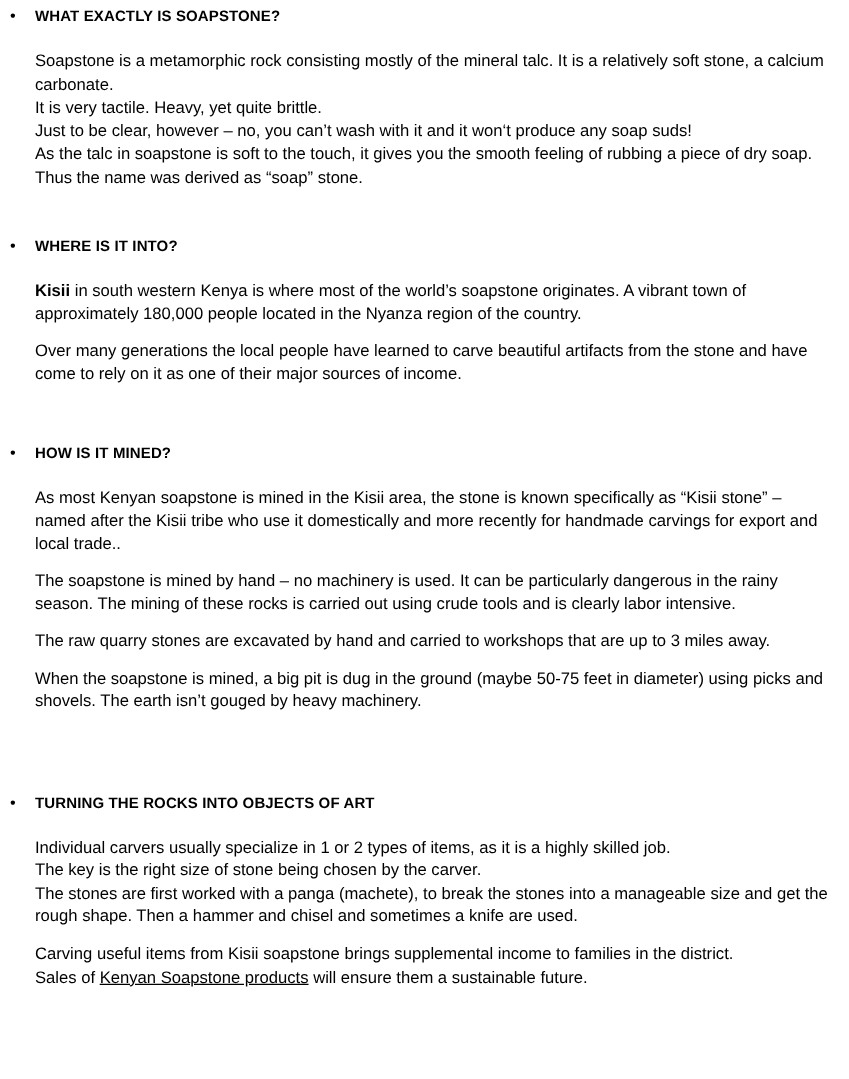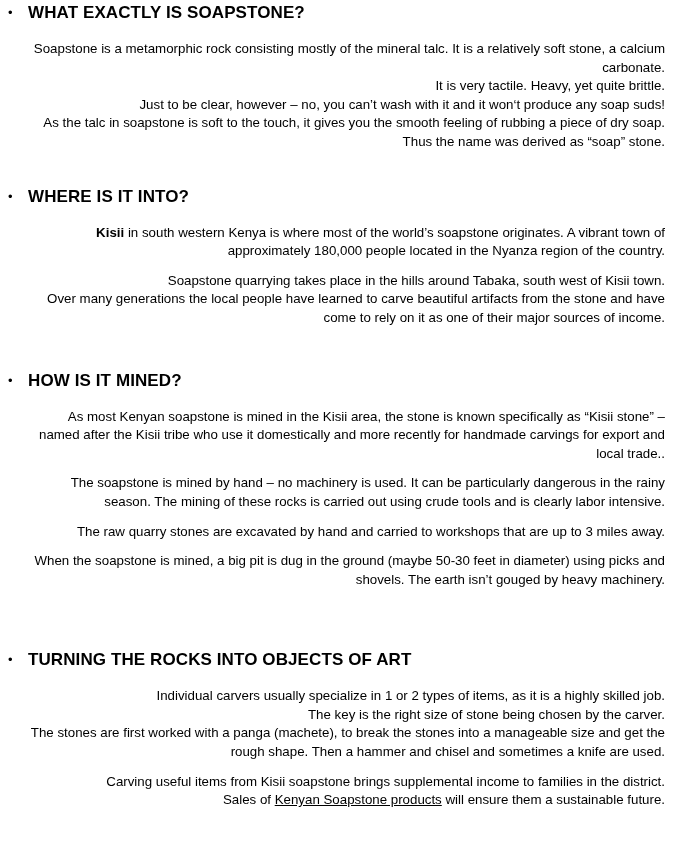--- a/index.html
+++ b/index.html
@@ -31,31 +31,30 @@
   }
   .bullet {
     width: 20px;
     flex: 0 0 20px;
     font-size: 13px;
     line-height: 18px;
     text-align: left;
     color: #000;
   }
   .heading-text {
-    font-size: 17px;
+    font-size: 12px;
     font-weight: bold;
     line-height: 18px;
     letter-spacing: 0.1px;
   }
   .body-block {
     margin-left: 28px;
     margin-right: 14px;
     font-size: 13.3px;
     line-height: 18.6px;
-    text-align: right;
   }
   .body-block p {
     margin: 0;
   }
   .gap-sm { height: 11px; }
   .gap-md { height: 18px; }
   .gap-xl { height: 36px; }
   .gap-xxl { height: 44px; }
   b, .b { font-weight: bold; }
   .underline { text-decoration: underline; }
@@ -86,41 +85,40 @@
 
   <div class="section">
     <div class="heading-row">
       <span class="bullet">•</span>
       <span class="heading-text">WHERE IS IT INTO?</span>
     </div>
     <div class="gap-md"></div>
     <div class="body-block">
       <p><span class="b">Kisii</span><span> in south western Kenya is where most of the world’s soapstone originates. A vibrant town of approximately 180,000 people located in the Nyanza region of the country.</span></p>
       <div class="gap-sm"></div>
-      <p>Soapstone quarrying takes place in the hills around Tabaka, south west of Kisii town.</p>
       <p>Over many generations the local people have learned to carve beautiful artifacts from the stone and have come to rely on it as one of their major sources of income.</p>
     </div>
   </div>
 
   <div class="gap-xxl"></div>
 
   <div class="section">
     <div class="heading-row">
       <span class="bullet">•</span>
       <span class="heading-text">HOW IS IT MINED?</span>
     </div>
     <div class="gap-md"></div>
     <div class="body-block">
       <p>As most Kenyan soapstone is mined in the Kisii area, the stone is known specifically as “Kisii stone” – named after the Kisii tribe who use it domestically and more recently for handmade carvings for export and local trade..</p>
       <div class="gap-sm"></div>
       <p>The soapstone is mined by hand – no machinery is used. It can be particularly dangerous in the rainy season. The mining of these rocks is carried out using crude tools and is clearly labor intensive.</p>
       <div class="gap-sm"></div>
       <p>The raw quarry stones are excavated by hand and carried to workshops that are up to 3 miles away.</p>
       <div class="gap-sm"></div>
-      <p>When the soapstone is mined, a big pit is dug in the ground (maybe 50-30 feet in diameter) using picks and shovels. The earth isn’t gouged by heavy machinery.</p>
+      <p>When the soapstone is mined, a big pit is dug in the ground (maybe 50-75 feet in diameter) using picks and shovels. The earth isn’t gouged by heavy machinery.</p>
     </div>
   </div>
 
   <div class="gap-xxl"></div>
   <div class="gap-md"></div>
 
   <div class="section">
     <div class="heading-row">
       <span class="bullet">•</span>
       <span class="heading-text">TURNING THE ROCKS INTO OBJECTS OF ART</span>

